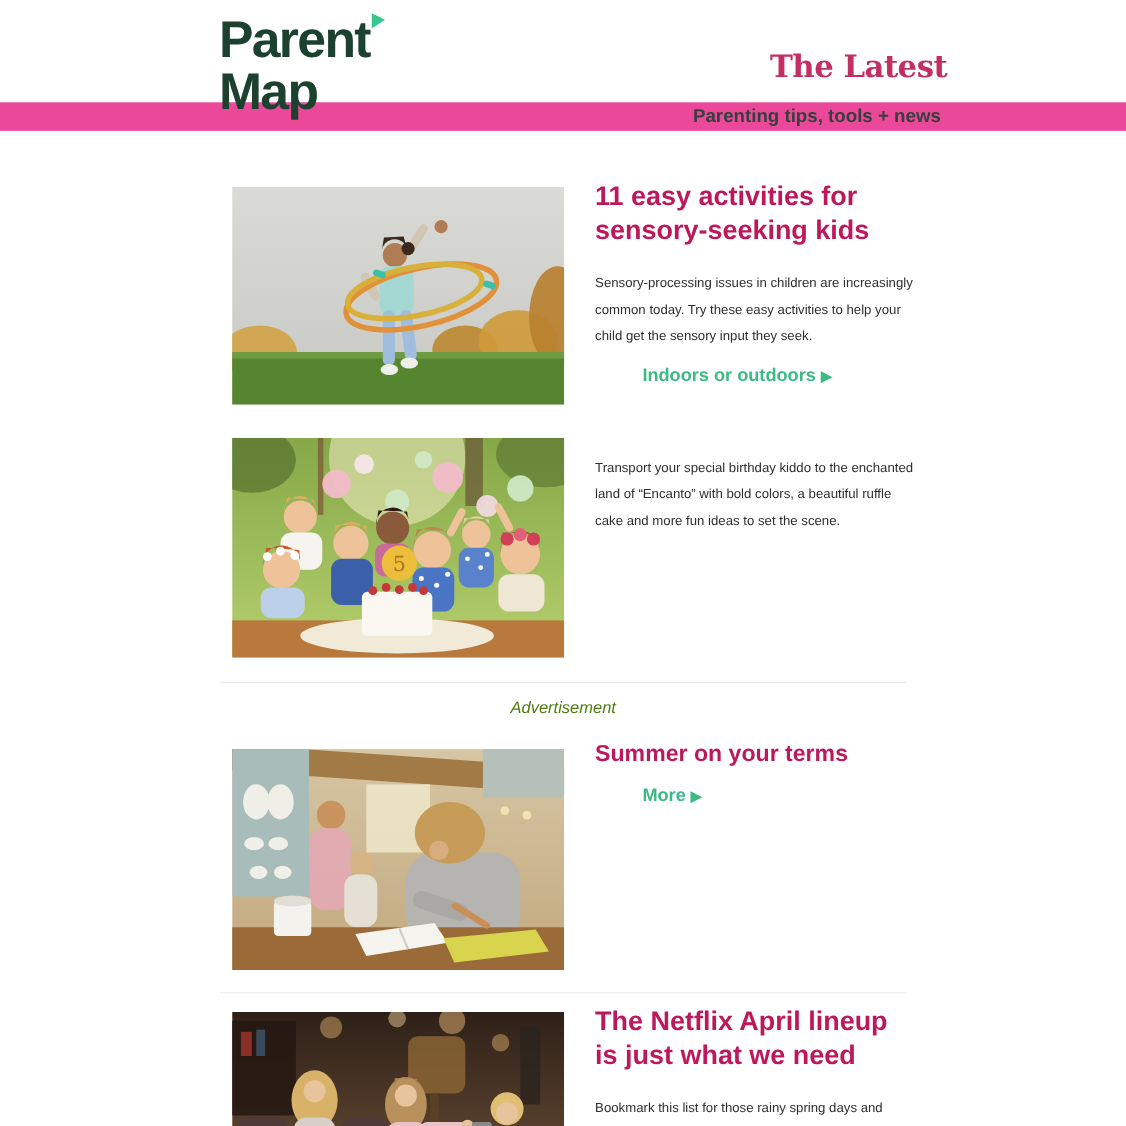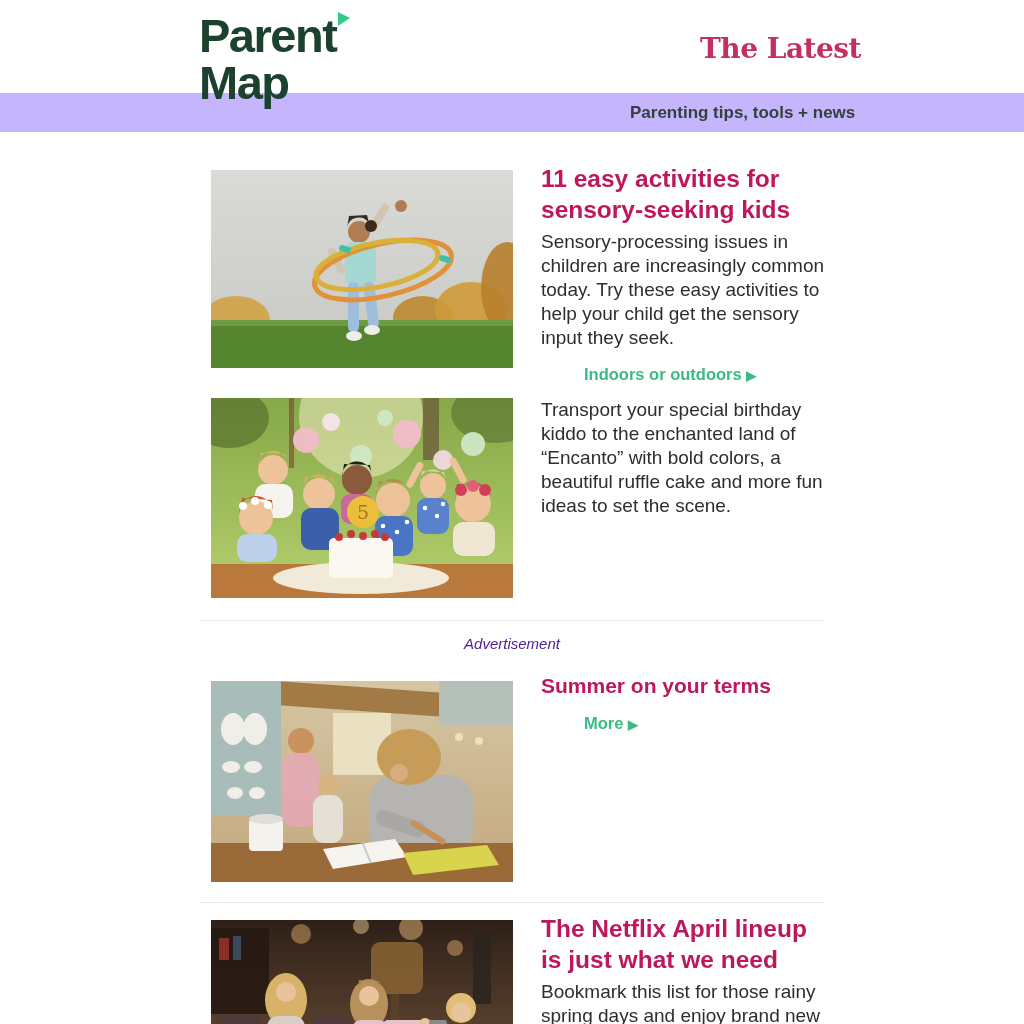--- a/index.html
+++ b/index.html
@@ -1,48 +1,48 @@
 <!DOCTYPE html>
 <html><head>
 <meta charset="utf-8">
 <style>
   html,body{margin:0;padding:0;}
   body{width:1024px;height:1024px;overflow:hidden;background:#ffffff;
        font-family:"Liberation Sans",sans-serif;}
   .page{position:relative;width:1024px;height:1024px;overflow:hidden;background:#fff;}
 
   
-  .banner{position:absolute;top:93px;left:0;width:1024px;height:39px;background:#c4b5fd;
+  .banner{position:absolute;top:93px;left:0;width:1024px;height:26px;background:#ec4899;
           display:flex;align-items:center;}
   .tagline{margin-left:630px;font-size:17px;font-weight:700;color:#33403c;}
   .logo{position:absolute;left:199px;top:12px;z-index:3;color:#1c422f;
         font-family:Liberation Sans, sans-serif;font-weight:700;font-size:47px;line-height:47px;
         letter-spacing:-1.5px;text-decoration:none;}
   .logo .l1{white-space:nowrap;}
   .flag{display:inline-block;width:0;height:0;border-top:6px solid transparent;
         border-bottom:8px solid transparent;border-left:12px solid #35c98e;
         position:relative;top:-26px;left:2px;}
-  .edition{position:absolute;left:700px;top:32px;font-family:"DejaVu Serif",serif;
+  .edition{position:absolute;left:700px;top:44px;font-family:"DejaVu Serif",serif;
            font-weight:700;font-size:28px;color:#c42f63;letter-spacing:-0.5px;}
 
   
   main{position:absolute;left:200px;top:0;width:624px;height:1024px;}
   .article{position:absolute;left:0;display:flex;padding-left:11px;}
   .thumb{flex:0 0 302px;display:block;overflow:hidden;}
   .thumb svg{display:block;}
   .content{width:292px;margin-left:28px;}
   .title{margin:0;font-size:24.5px;line-height:31px;font-weight:700;color:#be185d;}
   .title.small{font-size:21px;line-height:26px;}
-  .summary{margin:5px 0 0 0;font-size:19px;line-height:24px;color:#2e2e2e;}
+  .summary{margin:20px 0 0 0;font-size:12px;line-height:24px;color:#2e2e2e;}
   .cta{display:inline-block;margin-top:15px;font-size:16.5px;font-weight:700;
        color:#3cba84;text-decoration:none;margin-left:43px;}
   .cta .arrow{font-size:13px;}
   .divider{position:absolute;left:0;width:624px;border:none;border-top:1px solid #ebebeb;margin:0;}
   .ad-label{position:absolute;left:0;width:624px;text-align:center;font-style:italic;
-            font-size:15px;color:#4c1d95;}
+            font-size:15px;color:#4d7c0f;}
 
   
   #a1{top:163px;} #a1 .thumb{margin-top:7px;height:198px;}
   #a2{top:393px;} #a2 .thumb{margin-top:5px;height:200px;}
   #div1{top:620px;}
   #adlab{top:635px;}
   #a3{top:673px;} #a3 .thumb{margin-top:8px;height:201px;}
   #div2{top:902px;}
   #a4{top:913px;} #a4 .thumb{margin-top:7px;height:200px;}
 </style>

